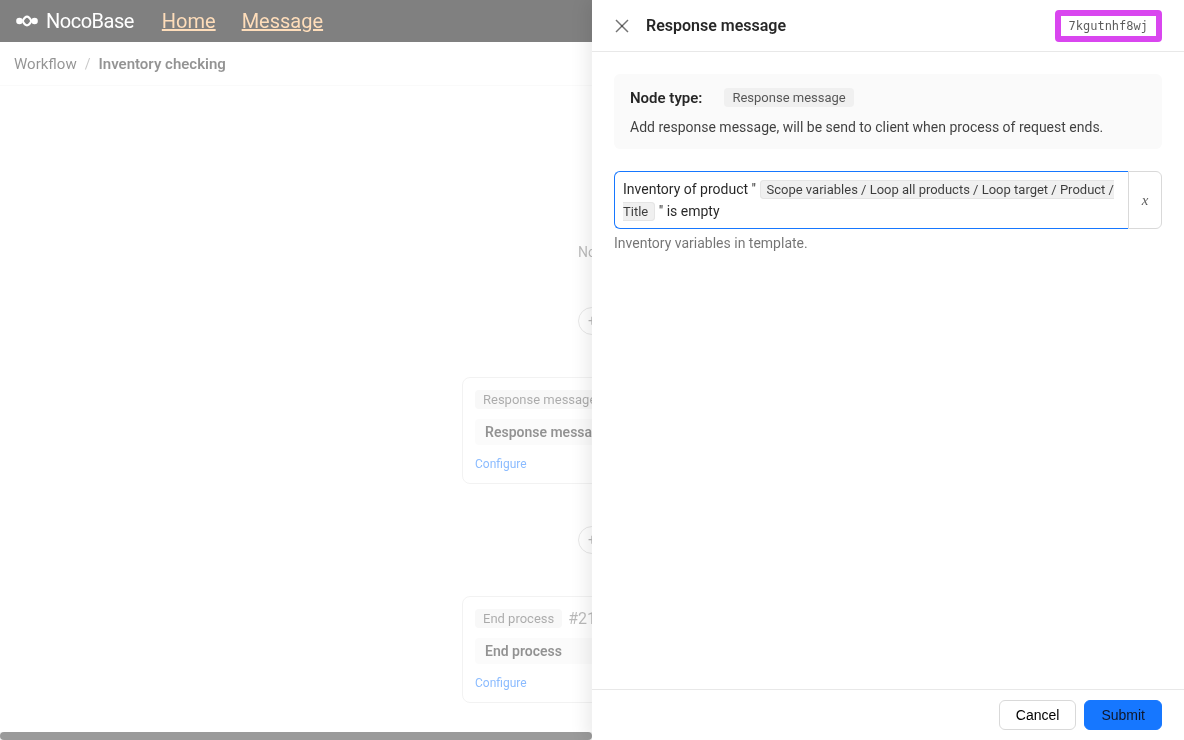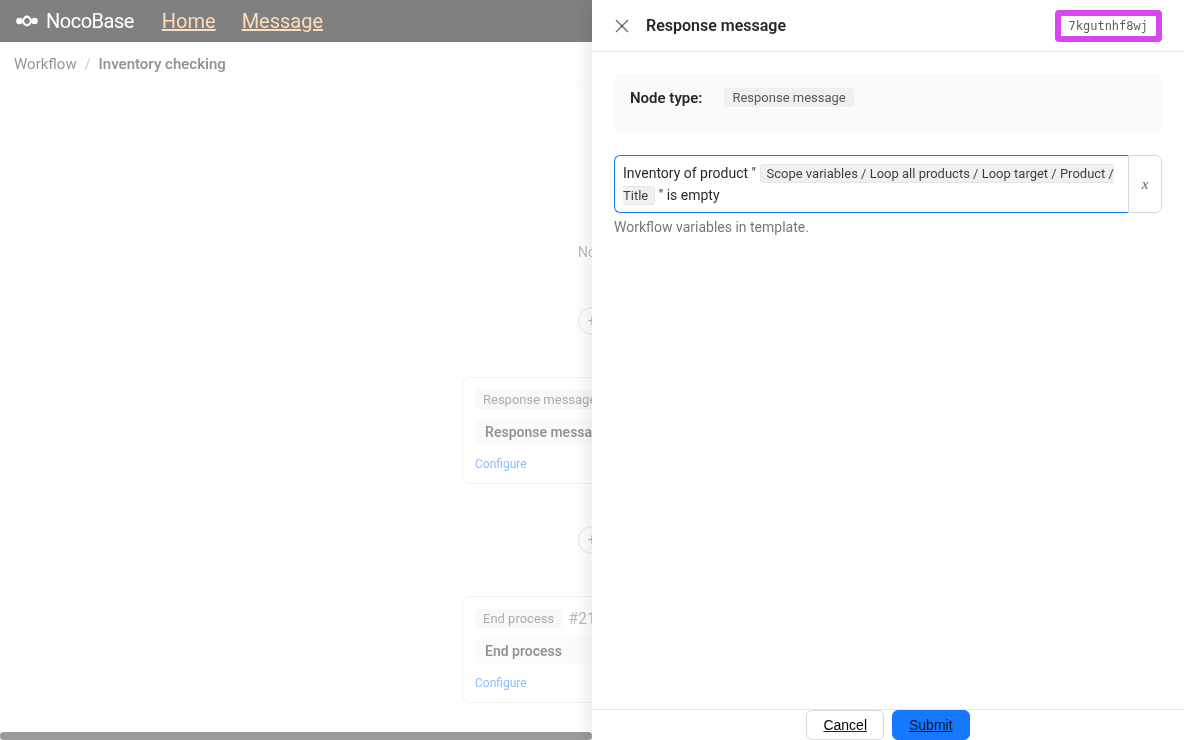--- a/index.html
+++ b/index.html
@@ -190,25 +190,24 @@
       font-style: italic;
       font-family: "Times New Roman", serif;
       font-size: 15px;
       cursor: pointer;
       color: rgba(0,0,0,0.65);
       background:#fff;
     }
     .hint { margin-top: 6px; font-size: 14px; color: rgba(0,0,0,0.55);}
     .drawer-foot {
       border-top: 1px solid #e8e8e8;
-      padding: 0 22px;
+      padding: 10px 22px;
       display: flex;
       gap: 8px;
-      justify-content: center;
-      text-decoration: underline;
+      justify-content: flex-end;
     }
     .btn {
       border-radius: 6px;
       padding: 6px 16px;
       font-size: 14px;
       cursor: pointer;
       border: 1px solid #d9d9d9;
       background: #fff;
     }
     .btn-primary {
@@ -317,31 +316,32 @@
       </svg>
     <span class="drawer-title">Response message</span>
     <span class="code-badge">7kgutnhf8wj</span>
   </div>
   <div class="drawer-body">
     <div class="info-box">
       <div class="info-row">
         <span class="info-label">Node type:</span>
         <span class="pill">Response message</span>
       </div>
+      <div class="info-desc">Add response message, will be send to client when process of request ends.</div>
     </div>
 
     <div class="msg-row">
       <div class="msg-input" contenteditable="true" style="">
         <span>Inventory of product " </span>
         <span class="var-chip">Scope variables / Loop all products / Loop target / Product / Title</span>
         <span> " is empty</span>
       </div>
       <div class="x-btn">x</div>
     </div>
-    <div class="hint">Workflow variables in template.</div>
+    <div class="hint">Inventory variables in template.</div>
   </div>
   <div class="drawer-foot">
     <button class="btn">Cancel</button>
     <button class="btn btn-primary">Submit</button>
   </div>
 </div>
 
 <div class="watermark">@51CTO博客</div>
 
 <div class="scroll-track">

